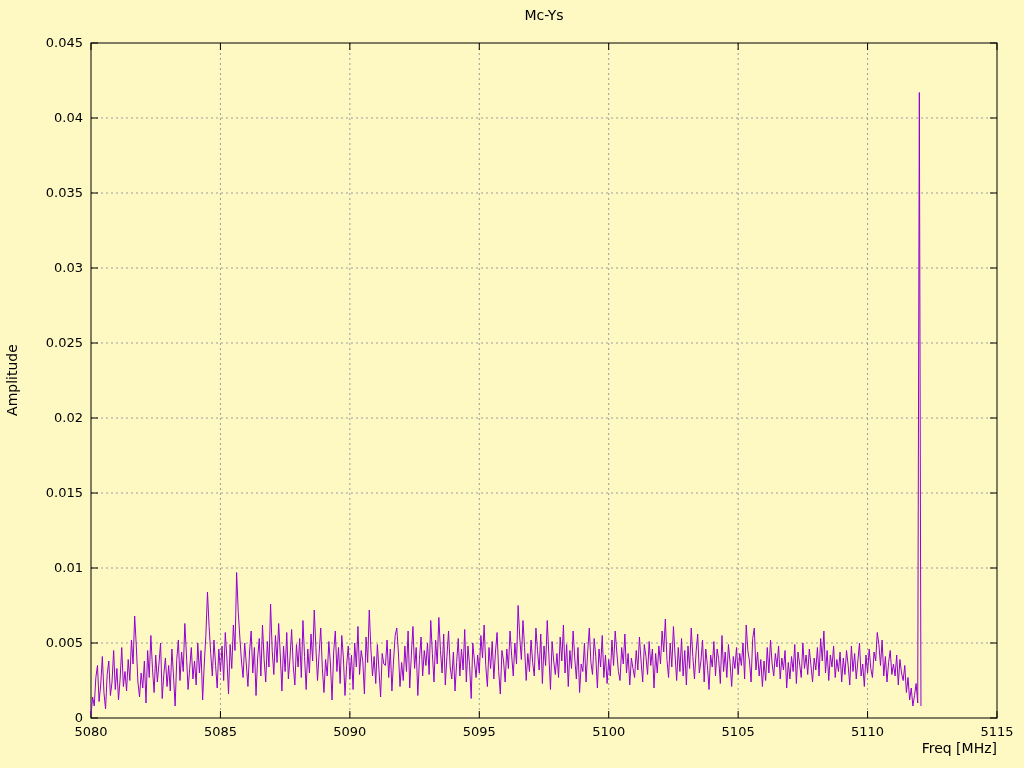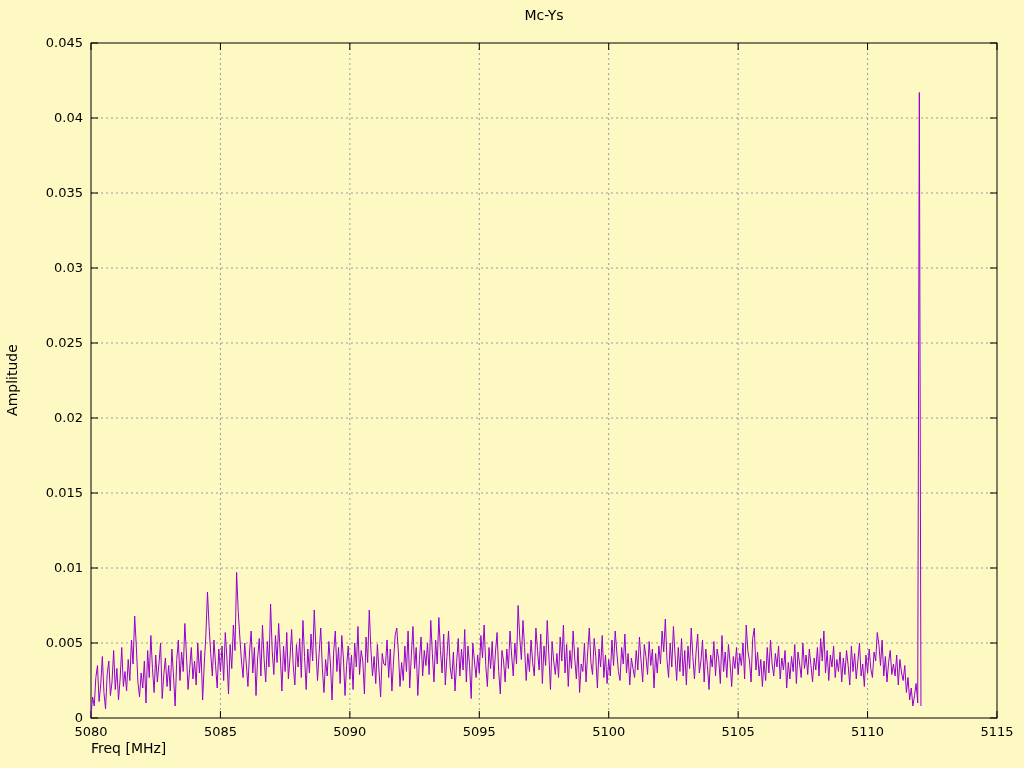--- a/index.html
+++ b/index.html
@@ -22,21 +22,21 @@
     width: 906px;
     text-align: center;
     font-size: 14px;
     color: #000000;
   }
   #x-axis-label {
     position: absolute;
     left: 91px;
     top: 740px;
     width: 906px;
-    text-align: left;
+    text-align: right;
     font-size: 14px;
     color: #000000;
   }
   #y-axis-label {
     position: absolute;
     left: 12px;
     top: 380px;
     transform: translate(-50%, -50%) rotate(-90deg);
     white-space: nowrap;
     font-size: 14px;

